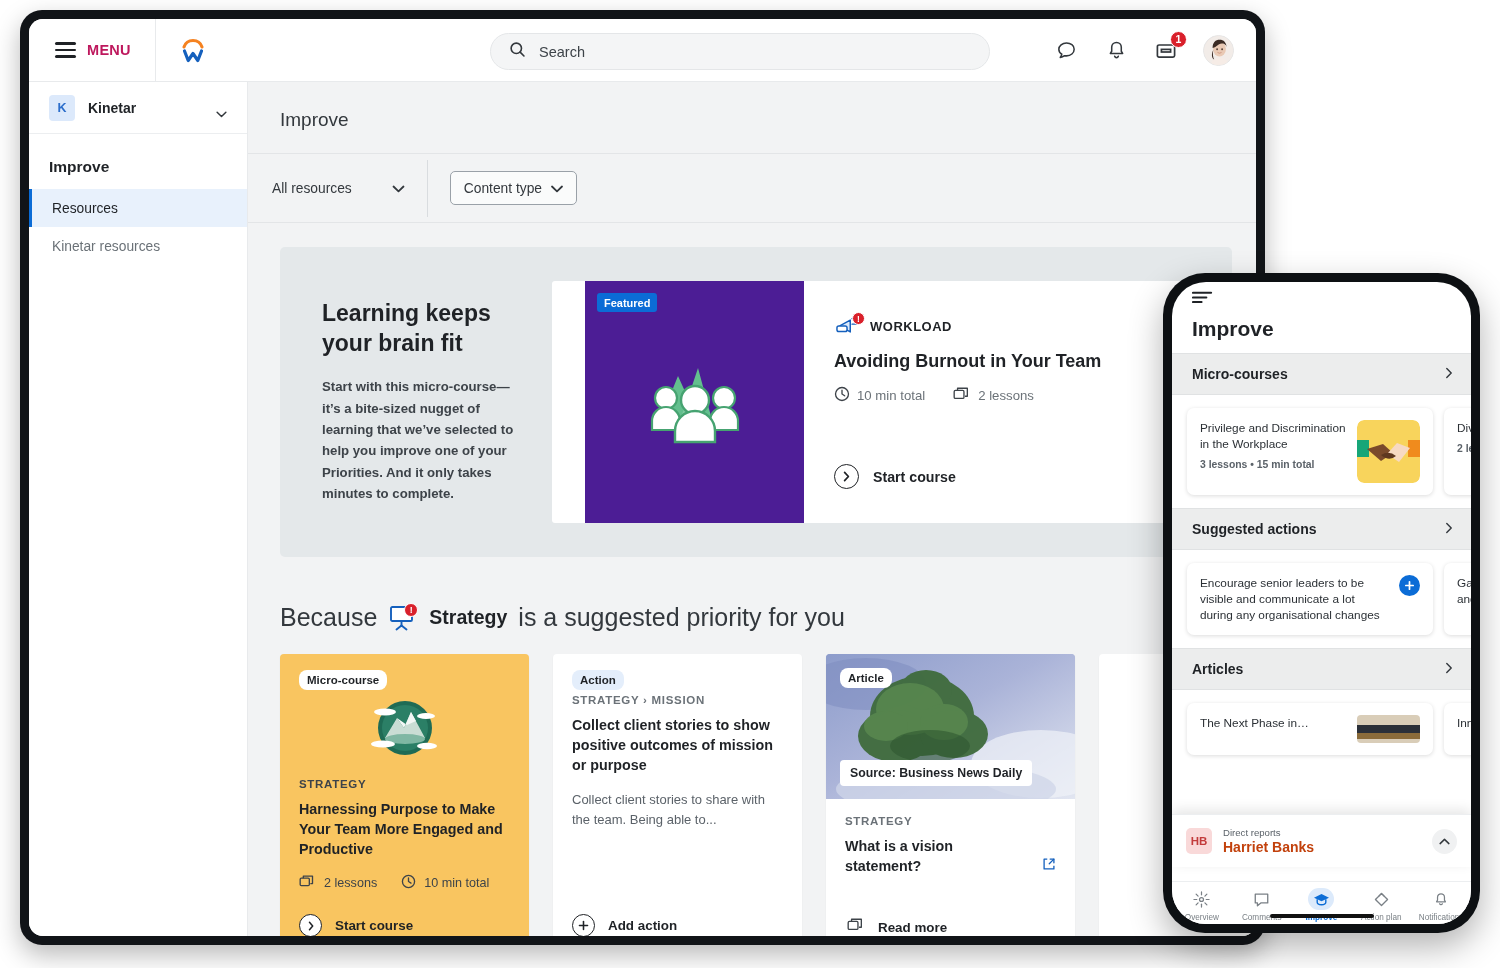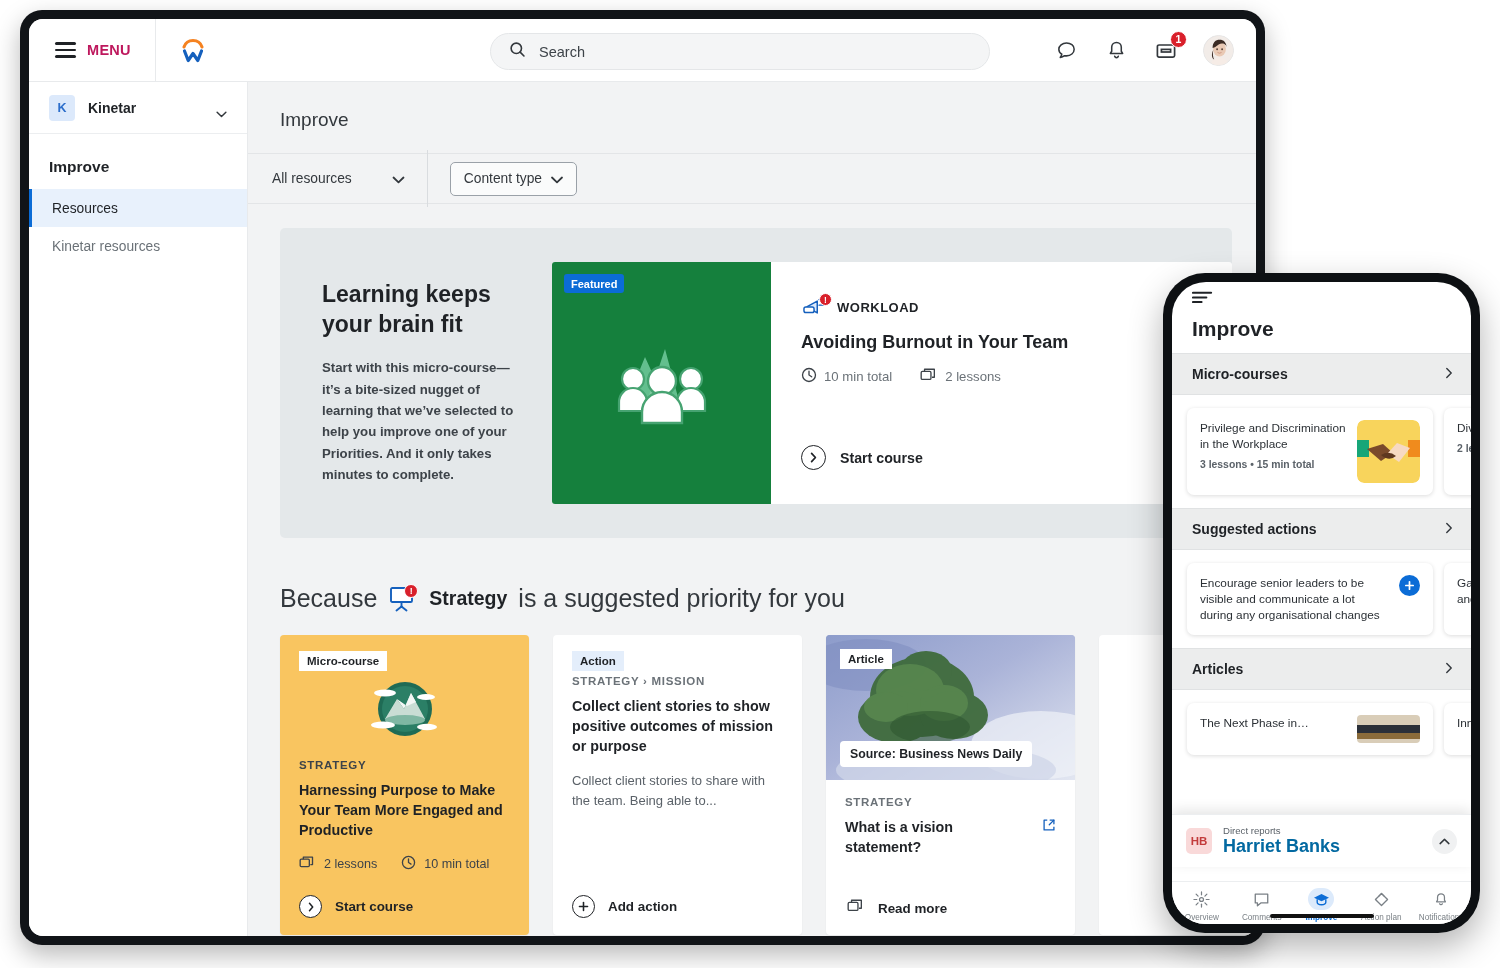--- a/index.html
+++ b/index.html
@@ -78,40 +78,40 @@
     color:#3d4349; cursor:pointer; border-left:3.5px solid transparent;
   }
   .nav-item.active { background:#e8f1fc; border-left-color:#0b6cd6; color:#1f2226; }
   .nav-item.muted { color:#6b7278; }
 
   
   .main { flex:1; background:#f2f3f4; overflow:hidden; position:relative; }
   .page-title { font-size:19px; color:#33383d; padding:27px 0 22px 32px; background:#f2f3f4; }
   .filters {
     display:flex; align-items:center; background:#f2f3f4; border-top:1px solid #e3e5e7;
-    border-bottom:1px solid #e3e5e7; height:51px; padding-left:24px;
+    border-bottom:1px solid #e3e5e7; height:70px; padding-left:24px;
   }
   .filter-drop { display:flex; align-items:center; gap:40px; padding-right:22px; border-right:1px solid #d9dcdf; height:57px; cursor:pointer; }
   .filter-drop .t { font-size:13.8px; color:#33383d; }
   .pill {
     margin-left:22px; height:34px; border:1px solid #9aa1a8; border-radius:5px; background:#fafbfb;
     display:flex; align-items:center; gap:9px; padding:0 13px; cursor:pointer;
   }
   .pill .t { font-size:13.8px; color:#33383d; }
 
   
   .hero {
     margin:24px 24px 0 32px; background:#e4e8ea; border-radius:5px;
     display:flex; align-items:center; padding:34px 0 34px 42px; min-height:310px;
   }
   .hero-left { width:230px; flex:none; padding-right:26px; }
   .hero-h { font-size:23px; font-weight:700; color:#1f2226; line-height:1.28; }
   .hero-p { font-size:13.2px; font-weight:700; color:#3d4349; line-height:1.62; margin-top:18px; }
   .hero-card { display:flex; background:#fff; border-radius:3px; flex:1; align-self:stretch; overflow:hidden; }
-  .hero-thumb { width:219px; flex:none; background:#15803d; position:relative; display:flex; align-items:center; justify-content:center; }
+  .hero-thumb { width:219px; flex:none; background:#4c1d95; position:relative; display:flex; align-items:center; justify-content:center;margin-left:33px; }
   .featured-badge {
     position:absolute; top:12px; left:12px; background:#0b6cd6; color:#fff;
     font-size:11px; font-weight:700; padding:3.5px 7px; border-radius:3px;
   }
   .hero-info { padding:34px 30px; flex:1; display:flex; flex-direction:column; }
   .cat-row { display:flex; align-items:center; gap:9px; }
   .cat-txt { font-size:13px; font-weight:700; letter-spacing:.5px; color:#1f2226; }
   .hero-title { font-size:18px; font-weight:700; color:#1f2226; margin-top:14px; }
   .meta-row { display:flex; align-items:center; gap:28px; margin-top:14px; }
   .meta { display:flex; align-items:center; gap:7px; font-size:13.2px; color:#6b7278; }
@@ -127,21 +127,21 @@
   
   .cards { display:flex; gap:24px; padding-left:32px; }
   .card {
     width:249px; flex:none; background:#fff; border-radius:4px; height:300px;
     position:relative; overflow:hidden; box-shadow:0 1px 2px rgba(0,0,0,.06);
     display:flex; flex-direction:column;
   }
   .card.amber { background:#f9c560; }
   .tag {
     display:inline-block; background:#fff; color:#1f2226; font-size:11.5px; font-weight:700;
-    padding:4px 8px; border-radius:0;
+    padding:4px 8px; border-radius:8px;
   }
   .tag.blue { background:#e4eefb; }
   .card-pad { padding:16px 19px; }
   .illus { display:flex; justify-content:center; padding:4px 0 14px; }
   .kicker { font-size:11.5px; font-weight:700; letter-spacing:.7px; color:#3d4349; }
   .kicker.gray { color:#6b7278; }
   .card-title { font-size:14.3px; font-weight:700; color:#1f2226; line-height:1.4; margin-top:9px; }
   .card-desc { font-size:13px; color:#5b6269; line-height:1.5; margin-top:15px; }
   .card-meta { display:flex; align-items:center; gap:24px; margin-top:15px; }
   .card-meta .m { display:flex; align-items:center; gap:8px; font-size:12.6px; color:#3d4349; }
@@ -188,21 +188,21 @@
   .plus-btn { width:21px; height:21px; border-radius:50%; background:#0b6cd6; flex:none;
               display:flex; align-items:center; justify-content:center; }
   .sheet {
     position:absolute; left:0; right:0; bottom:57px; background:#fff; height:53px;
     box-shadow:0 -4px 12px rgba(0,0,0,.1); display:flex; align-items:center; gap:11px; padding:0 14px;
     border-top:1px solid #eceef0;
   }
   .hb { width:26px; height:26px; border-radius:5px; background:#f9d9d9; color:#c23b3b;
         font-size:11.5px; font-weight:700; display:flex; align-items:center; justify-content:center; flex:none; }
   .sheet .lbl { font-size:9.6px; color:#5b6269; }
-  .sheet .nm { font-size:18px; font-weight:700; color:#0369a1; }
+  .sheet .nm { font-size:14px; font-weight:700; color:#c2410c; }
   .up-btn { margin-left:auto; width:25px; height:25px; border-radius:50%; background:#f0f1f2;
             display:flex; align-items:center; justify-content:center; cursor:pointer; }
   .tabbar {
     position:absolute; left:0; right:0; bottom:0; height:43px; background:#fff;
     border-top:1px solid #eceef0; display:flex; align-items:flex-start; justify-content:space-around; padding-top:6px;
   }
   .tab { display:flex; flex-direction:column; align-items:center; gap:3px; cursor:pointer; width:56px; }
   .tab .ic { width:26px; height:22px; display:flex; align-items:center; justify-content:center; border-radius:11px; }
   .tab.active .ic { background:#dceafb; }
   .tab .t { font-size:8.2px; color:#7a8086; }
@@ -498,21 +498,21 @@
                 </g>
                 <g fill="#2f5730" opacity=".6">
                   <ellipse cx="104" cy="92" rx="40" ry="16"></ellipse>
                 </g>
               </svg>
               <span class="tag tag-abs">Article</span>
               <span class="src-chip">Source: Business News Daily</span>
             </div>
             <div class="card-pad">
               <div class="kicker gray">STRATEGY</div>
-              <div class="card-title" style="display:flex;align-items:flex-start;gap:20px">
+              <div class="card-title" style="display:flex;align-items:flex-end;gap:20px">
                 <span>What is a vision statement?</span>
                 <span>
                   <svg width="14" height="14" viewBox="0 0 16 16">
                         <path d="M6 2.4 H2.4 v11.2 H13.6 V10" fill="none" stroke="#1560bd" stroke-width="1.5" stroke-linejoin="round"></path>
                         <path d="M9.3 2.4 H13.6 V6.7" fill="none" stroke="#1560bd" stroke-width="1.5" stroke-linecap="round" stroke-linejoin="round"></path>
                         <line x1="8.3" y1="7.7" x2="13.6" y2="2.4" stroke="#1560bd" stroke-width="1.5" stroke-linecap="round"></line>
                       </svg>
                 </span>
               </div>
             </div>

